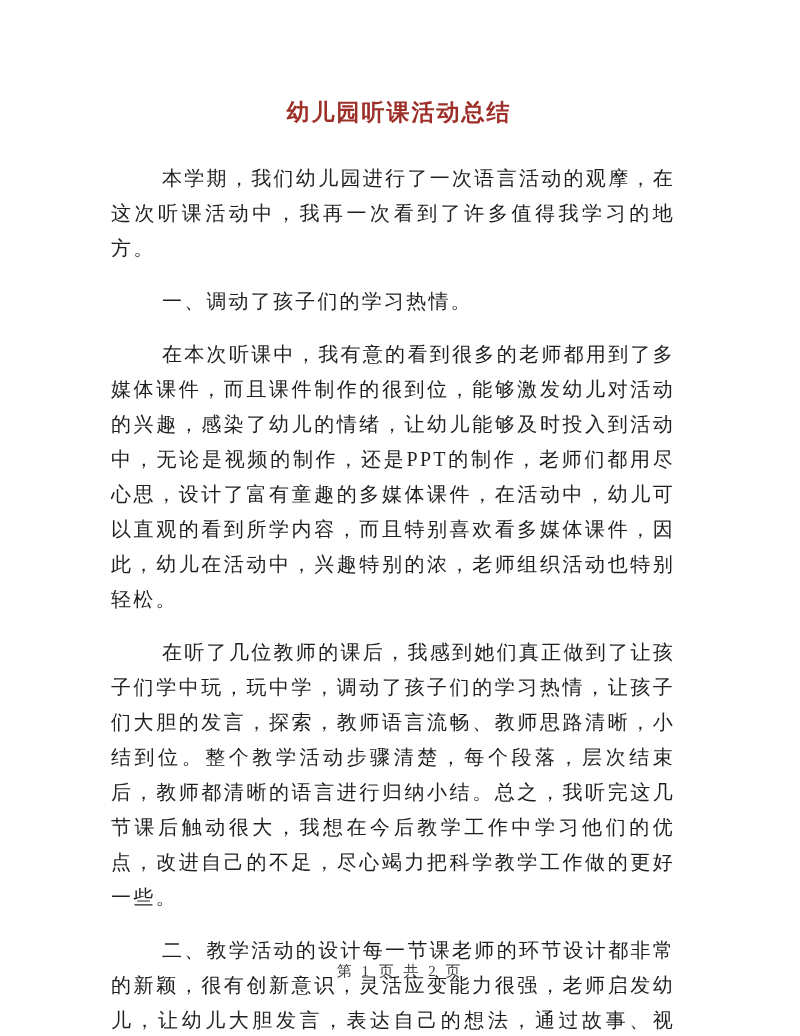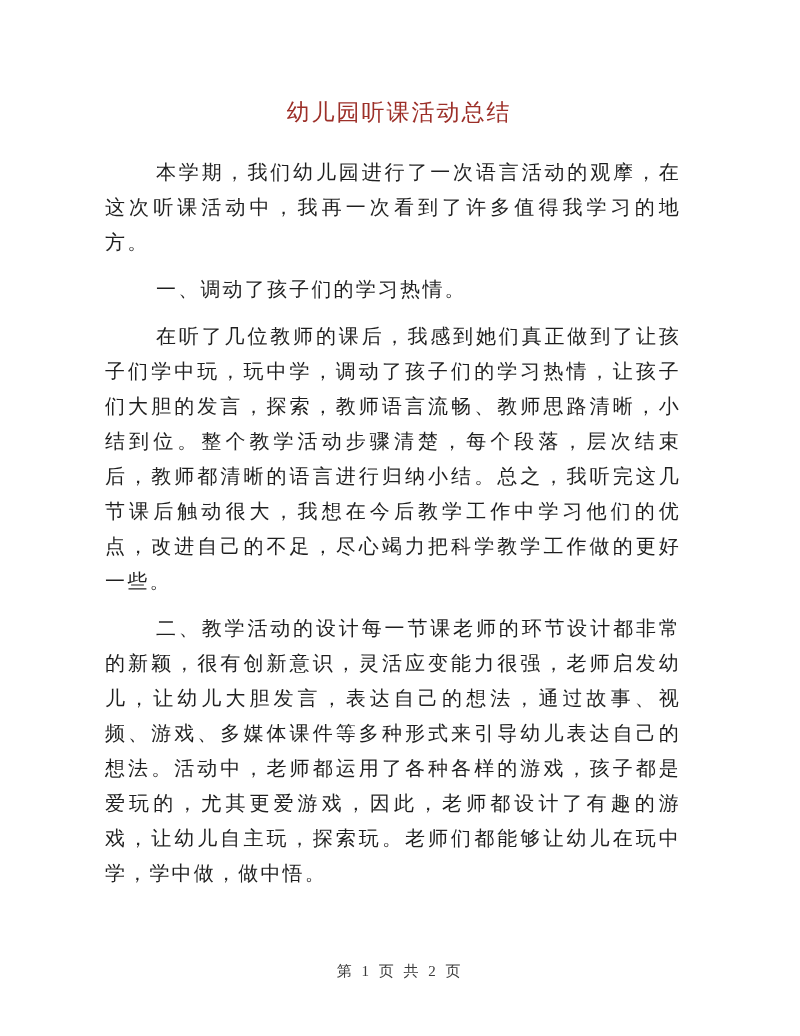--- a/index.html
+++ b/index.html
@@ -22,33 +22,33 @@
     height: 1036px;
     background: #ffffff;
   }
   .doc-title {
     position: absolute;
     left: 93px;
     top: 82px;
     width: 612px;
     text-align: center;
     font-size: 23px;
-    font-weight: normal;
+    font-weight: bold;
     letter-spacing: 2px;
     color: #9c2f28;
     line-height: 32px;
   }
   .doc-body {
     position: absolute;
     left: 93px;
     top: 143px;
     width: 600px;
   }
   .doc-body p {
-    margin: 12px;
+    margin: 18px;
     font-size: 20px;
     line-height: 35px;
     letter-spacing: 2.2px;
     color: #1f1f1f;
     text-align: justify;
     text-justify: inter-ideograph;
     text-indent: 2.55em;
     word-break: break-all;
   }
   .doc-footer {
@@ -65,19 +65,20 @@
 </head>
 <body style="background: rgb(255, 255, 255);">
 
 <div class="doc-page">
 
   <h1 class="doc-title" style="color: rgb(156, 47, 40);">幼儿园听课活动总结</h1>
 
   <div class="doc-body">
     <p>本学期，我们幼儿园进行了一次语言活动的观摩，在这次听课活动中，我再一次看到了许多值得我学习的地方。</p>
     <p>一、调动了孩子们的学习热情。</p>
+    <p>在本次听课中，我有意的看到很多的老师都用到了多媒体课件，而且课件制作的很到位，能够激发幼儿对活动的兴趣，感染了幼儿的情绪，让幼儿能够及时投入到活动中，无论是视频的制作，还是PPT的制作，老师们都用尽心思，设计了富有童趣的多媒体课件，在活动中，幼儿可以直观的看到所学内容，而且特别喜欢看多媒体课件，因此，幼儿在活动中，兴趣特别的浓，老师组织活动也特别轻松。</p>
     <p>在听了几位教师的课后，我感到她们真正做到了让孩子们学中玩，玩中学，调动了孩子们的学习热情，让孩子们大胆的发言，探索，教师语言流畅、教师思路清晰，小结到位。整个教学活动步骤清楚，每个段落，层次结束后，教师都清晰的语言进行归纳小结。总之，我听完这几节课后触动很大，我想在今后教学工作中学习他们的优点，改进自己的不足，尽心竭力把科学教学工作做的更好一些。</p>
     <p>二、教学活动的设计每一节课老师的环节设计都非常的新颖，很有创新意识，灵活应变能力很强，老师启发幼儿，让幼儿大胆发言，表达自己的想法，通过故事、视频、游戏、多媒体课件等多种形式来引导幼儿表达自己的想法。活动中，老师都运用了各种各样的游戏，孩子都是爱玩的，尤其更爱游戏，因此，老师都设计了有趣的游戏，让幼儿自主玩，探索玩。老师们都能够让幼儿在玩中学，学中做，做中悟。</p>
   </div>
 
   <div class="doc-footer">第 1 页 共 2 页</div>
 
 </div>
 
 </body></html>

